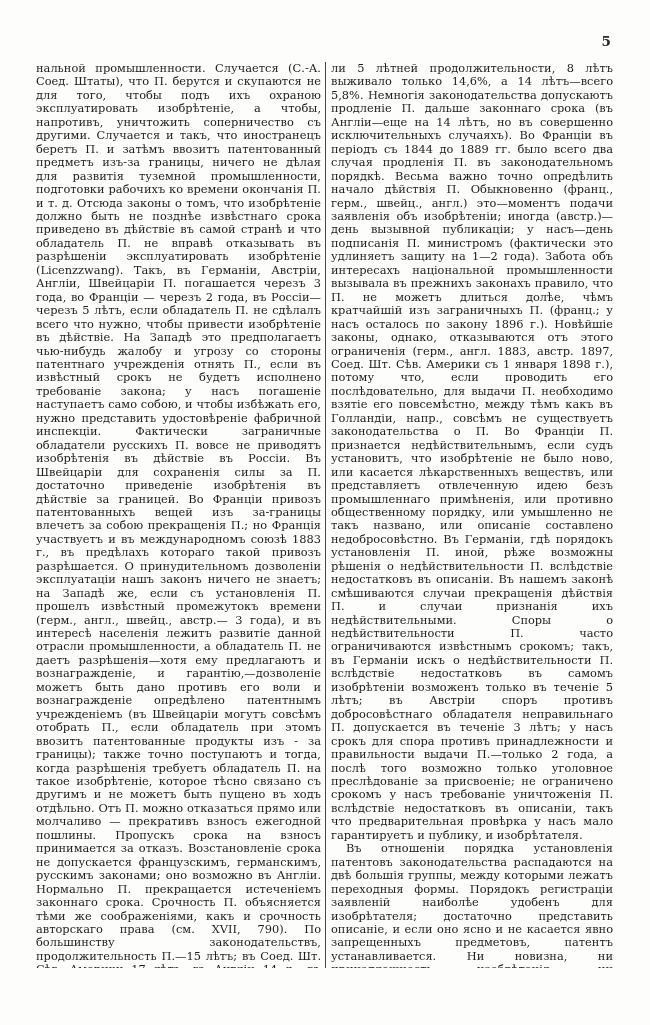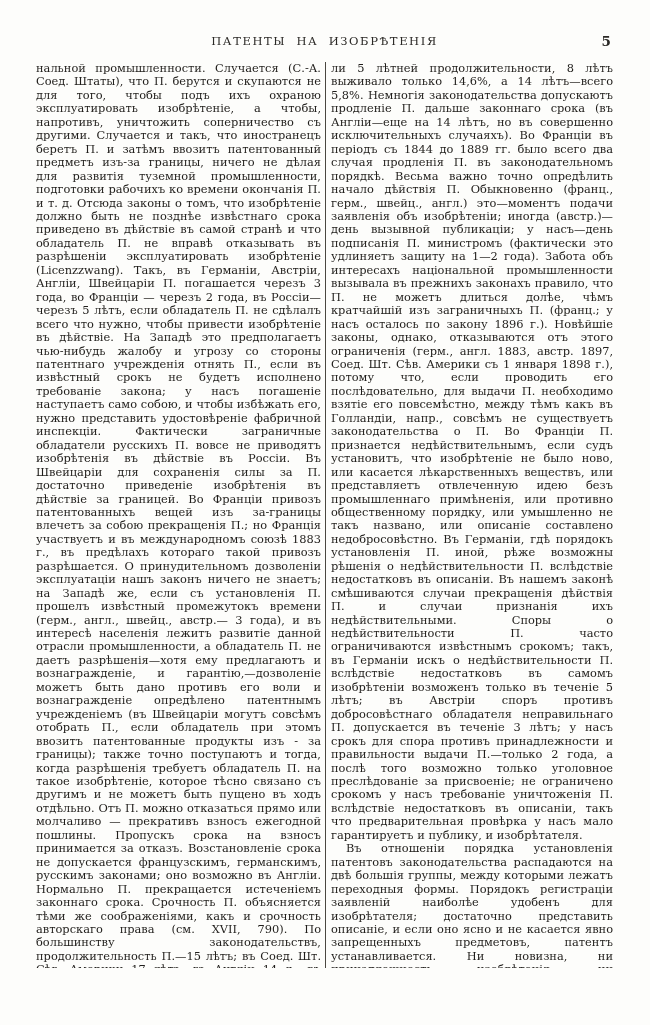--- a/index.html
+++ b/index.html
@@ -66,21 +66,20 @@
   }
   .column p.indented {
     text-indent: 15px;
   }
 </style>
 </head>
 <body>
 
 <div class="page">
   <div class="header">
-    <div class="running-title">ПАТЕНТЫ НА ИЗОБРѢТЕНІЯ</div>
     <div class="page-number">5</div>
   </div>
   <div class="columns">
     <div class="column left">
         <p>нальной промышленности. Случается (С.-А. Соед. Штаты), что П. берутся и скупаются не для того, чтобы подъ ихъ охраною эксплуатировать изобрѣтеніе, а чтобы, напротивъ, уничтожить соперничество съ другими. Случается и такъ, что иностранецъ беретъ П. и затѣмъ ввозитъ патентованный предметъ изъ-за границы, ничего не дѣлая для развитія туземной промышленности, подготовки рабочихъ ко времени окончанія П. и т. д. Отсюда законы о томъ, что изобрѣтеніе должно быть не позднѣе извѣстнаго срока приведено въ дѣйствіе въ самой странѣ и что обладатель П. не вправѣ отказывать въ разрѣшеніи эксплуатировать изобрѣтеніе (Licenzzwang). Такъ, въ Германіи, Австріи, Англіи, Швейцаріи П. погашается черезъ 3 года, во Франціи — черезъ 2 года, въ Россіи—черезъ 5 лѣтъ, если обладатель П. не сдѣлалъ всего что нужно, чтобы привести изобрѣтеніе въ дѣйствіе. На Западѣ это предполагаетъ чью-нибудь жалобу и угрозу со стороны патентнаго учрежденія отнять П., если въ извѣстный срокъ не будетъ исполнено требованіе закона; у насъ погашеніе наступаетъ само собою, и чтобы избѣжать его, нужно представить удостовѣреніе фабричной инспекціи. Фактически заграничные обладатели русскихъ П. вовсе не приводятъ изобрѣтенія въ дѣйствіе въ Россіи. Въ Швейцаріи для сохраненія силы за П. достаточно приведеніе изобрѣтенія въ дѣйствіе за границей. Во Франціи привозъ патентованныхъ вещей изъ за-границы влечетъ за собою прекращенія П.; но Франція участвуетъ и въ международномъ союзѣ 1883 г., въ предѣлахъ котораго такой привозъ разрѣшается. О принудительномъ дозволеніи эксплуатаціи нашъ законъ ничего не знаетъ; на Западѣ же, если съ установленія П. прошелъ извѣстный промежутокъ времени (герм., англ., швейц., австр.— 3 года), и въ интересѣ населенія лежитъ развитіе данной отрасли промышленности, а обладатель П. не даетъ разрѣшенія—хотя ему предлагаютъ и вознагражденіе, и гарантію,—дозволеніе можетъ быть дано противъ его воли и вознагражденіе опредѣлено патентнымъ учрежденіемъ (въ Швейцаріи могутъ совсѣмъ отобрать П., если обладатель при этомъ ввозитъ патентованные продукты изъ - за границы); также точно поступаютъ и тогда, когда разрѣшенія требуетъ обладатель П. на такое изобрѣтеніе, которое тѣсно связано съ другимъ и не можетъ быть пущено въ ходъ отдѣльно. Отъ П. можно отказаться прямо или молчаливо — прекративъ взносъ ежегодной пошлины. Пропускъ срока на взносъ принимается за отказъ. Возстановленіе срока не допускается французскимъ, германскимъ, русскимъ законами; оно возможно въ Англіи. Нормально П. прекращается истеченіемъ законнаго срока. Срочность П. объясняется тѣми же соображеніями, какъ и срочность авторскаго права (см. XVII, 790). По большинству законодательствъ, продолжительность П.—15 лѣтъ; въ Соед. Шт. Сѣв. Америки 17 лѣтъ, въ Англіи 14 л., въ Бельгіи 20 л. Статистика показываетъ, что 15 лѣтъ вполнѣ достаточно для вознагражденія изобрѣтателя; такъ, въ Англіи въ періодъ 1891—1895 гг. только 30,7% достига-</p>
       </div>
     <div class="divider"></div>
     <div class="column right">
         <p>ли 5 лѣтней продолжительности, 8 лѣтъ выживало только 14,6%, а 14 лѣтъ—всего 5,8%. Немногія законодательства допускаютъ продленіе П. дальше законнаго срока (въ Англіи—еще на 14 лѣтъ, но въ совершенно исключительныхъ случаяхъ). Во Франціи въ періодъ съ 1844 до 1889 гг. было всего два случая продленія П. въ законодательномъ порядкѣ. Весьма важно точно опредѣлить начало дѣйствія П. Обыкновенно (франц., герм., швейц., англ.) это—моментъ подачи заявленія объ изобрѣтеніи; иногда (австр.)—день вызывной публикаціи; у насъ—день подписанія П. министромъ (фактически это удлиняетъ защиту на 1—2 года). Забота объ интересахъ національной промышленности вызывала въ прежнихъ законахъ правило, что П. не можетъ длиться долѣе, чѣмъ кратчайшій изъ заграничныхъ П. (франц.; у насъ осталось по закону 1896 г.). Новѣйшіе законы, однако, отказываются отъ этого ограниченія (герм., англ. 1883, австр. 1897, Соед. Шт. Сѣв. Америки съ 1 января 1898 г.), потому что, если проводить его послѣдовательно, для выдачи П. необходимо взятіе его повсемѣстно, между тѣмъ какъ въ Голландіи, напр., совсѣмъ не существуетъ законодательства о П. Во Франціи П. признается недѣйствительнымъ, если судъ установитъ, что изобрѣтеніе не было ново, или касается лѣкарственныхъ веществъ, или представляетъ отвлеченную идею безъ промышленнаго примѣненія, или противно общественному порядку, или умышленно не такъ названо, или описаніе составлено недобросовѣстно. Въ Германіи, гдѣ порядокъ установленія П. иной, рѣже возможны рѣшенія о недѣйствительности П. вслѣдствіе недостатковъ въ описаніи. Въ нашемъ законѣ смѣшиваются случаи прекращенія дѣйствія П. и случаи признанія ихъ недѣйствительными. Споры о недѣйствительности П. часто ограничиваются извѣстнымъ срокомъ; такъ, въ Германіи искъ о недѣйствительности П. вслѣдствіе недостатковъ въ самомъ изобрѣтеніи возможенъ только въ теченіе 5 лѣтъ; въ Австріи споръ противъ добросовѣстнаго обладателя неправильнаго П. допускается въ теченіе 3 лѣтъ; у насъ срокъ для спора противъ принадлежности и правильности выдачи П.—только 2 года, а послѣ того возможно только уголовное преслѣдованіе за присвоеніе; не ограничено срокомъ у насъ требованіе уничтоженія П. вслѣдствіе недостатковъ въ описаніи, такъ что предварительная провѣрка у насъ мало гарантируетъ и публику, и изобрѣтателя.</p>
         <p class="indented">Въ отношеніи порядка установленія патентовъ законодательства распадаются на двѣ большія группы, между которыми лежатъ переходныя формы. Порядокъ регистраціи заявленій наиболѣе удобенъ для изобрѣтателя; достаточно представить описаніе, и если оно ясно и не касается явно запрещенныхъ предметовъ, патентъ устанавливается. Ни новизна, ни принадлежность изобрѣтенія, ни добросовѣстность описанія не провѣряются; П. устанавливается на рискъ и страхъ заявителя, безъ ручательства правительства въ чемъ-бы то ни было. Такъ организовано установленіе П. во Франціи, Бельгіи, Италіи, Испаніи и Португаліи, а внѣ Европы—въ</p>

